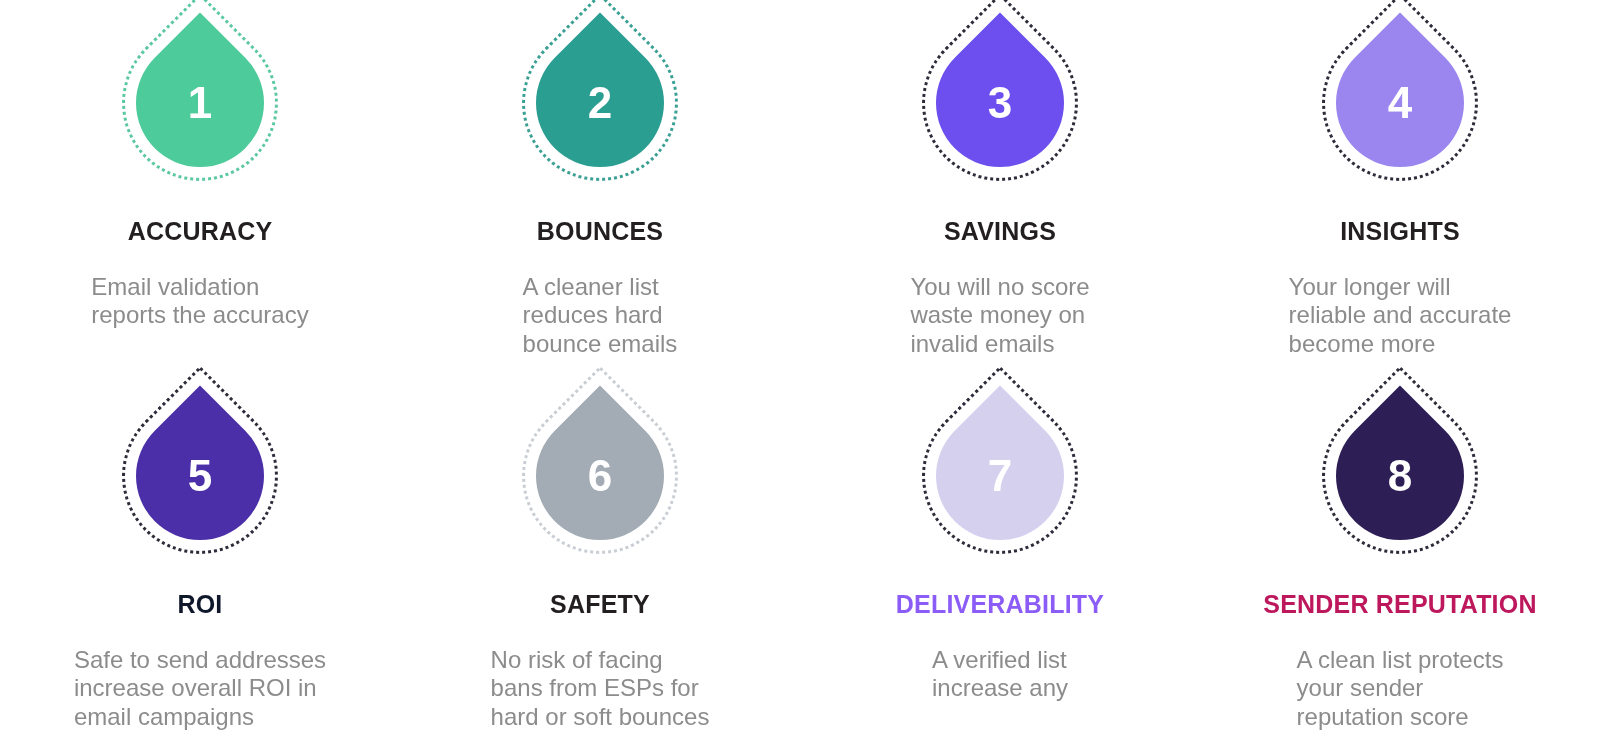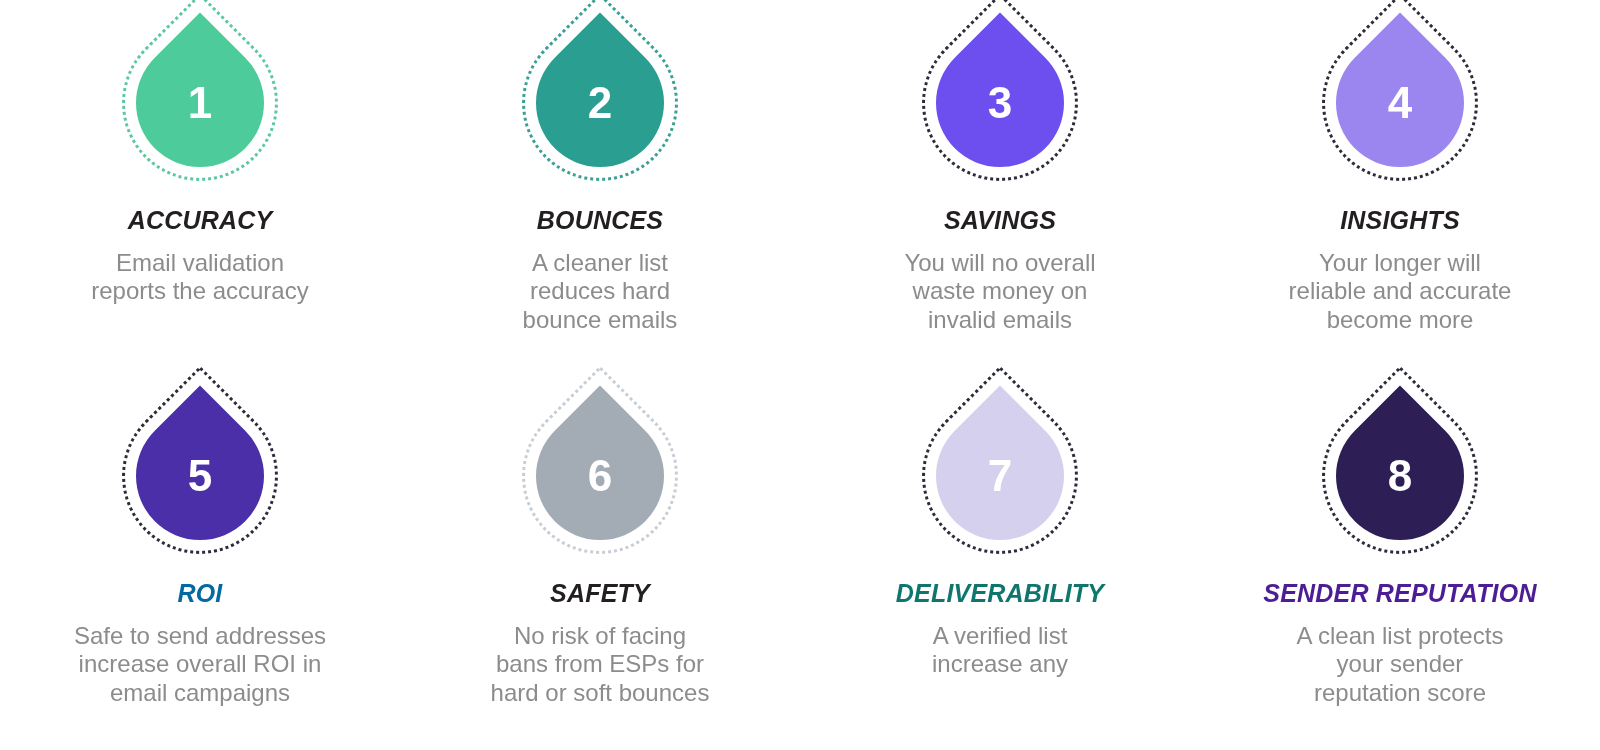--- a/index.html
+++ b/index.html
@@ -93,39 +93,37 @@
     font-weight: bold;
     color: #ffffff;
     line-height: 1;
     letter-spacing: 0px;
     user-select: none;
   }
 
   
 
   .cell-title {
-    margin-top: 19px;
+    margin-top: 30px;
     font-family: "Liberation Sans", sans-serif;
     font-size: 25px;
     font-weight: bold;
     color: #231f20;
     letter-spacing: 0.2px;
     text-align: center;
     white-space: nowrap;
     line-height: 1.1;
-    font-style: italic;
   }
 
   .cell-desc {
-    margin-top: 14px;
+    margin-top: 27px;
     font-family: "Liberation Sans", sans-serif;
     font-size: 24px;
     font-weight: normal;
     color: #8c8c8c;
-    text-align: center;
     line-height: 1.2;
     max-width: 360px;
   }
 
   .cell-desc .line {
     display: block;
     white-space: nowrap;
   }
 
   
@@ -166,21 +164,21 @@
     </div>
 
     <div class="cell">
       <div class="badge-area">
         <span class="badge-ring" style="border-color: rgb(44, 44, 58);"></span>
         <span class="badge-shape" style="background: rgb(108, 79, 238);"></span>
         <span class="badge-number" style="color: rgb(255, 255, 255);">3</span>
       </div>
       <div class="cell-title" style="color: rgb(35, 31, 32);">SAVINGS</div>
       <div class="cell-desc" style="color: rgb(140, 140, 140);">
-        <span class="line">You will no overall</span>
+        <span class="line">You will no score</span>
         <span class="line">waste money on</span>
         <span class="line">invalid emails</span>
       </div>
     </div>
 
     <div class="cell">
       <div class="badge-area">
         <span class="badge-ring" style="border-color: rgb(44, 44, 58);"></span>
         <span class="badge-shape" style="background: rgb(155, 134, 240);"></span>
         <span class="badge-number" style="color: rgb(255, 255, 255);">4</span>
@@ -196,21 +194,21 @@
   </div>
 
   <div class="grid-row row-2">
 
     <div class="cell">
       <div class="badge-area">
         <span class="badge-ring" style="border-color: rgb(44, 44, 58);"></span>
         <span class="badge-shape" style="background: rgb(75, 47, 168);"></span>
         <span class="badge-number" style="color: rgb(255, 255, 255);">5</span>
       </div>
-      <div class="cell-title" style="color: #0369a1;">ROI</div>
+      <div class="cell-title" style="color: #0f172a;">ROI</div>
       <div class="cell-desc" style="color: rgb(140, 140, 140);">
         <span class="line">Safe to send addresses</span>
         <span class="line">increase overall ROI in</span>
         <span class="line">email campaigns</span>
       </div>
     </div>
 
     <div class="cell">
       <div class="badge-area">
         <span class="badge-ring" style="border-color: rgb(201, 206, 212);"></span>
@@ -224,34 +222,34 @@
         <span class="line">hard or soft bounces</span>
       </div>
     </div>
 
     <div class="cell">
       <div class="badge-area">
         <span class="badge-ring" style="border-color: rgb(44, 44, 58);"></span>
         <span class="badge-shape" style="background: rgb(213, 208, 238);"></span>
         <span class="badge-number" style="color: rgb(255, 255, 255);">7</span>
       </div>
-      <div class="cell-title" style="color: #0f766e;">DELIVERABILITY</div>
+      <div class="cell-title" style="color: #8b5cf6;">DELIVERABILITY</div>
       <div class="cell-desc" style="color: rgb(140, 140, 140);">
         <span class="line">A verified list</span>
         <span class="line">increase any</span>
       </div>
     </div>
 
     <div class="cell">
       <div class="badge-area">
         <span class="badge-ring" style="border-color: rgb(44, 44, 58);"></span>
         <span class="badge-shape" style="background: rgb(45, 31, 85);"></span>
         <span class="badge-number" style="color: rgb(255, 255, 255);">8</span>
       </div>
-      <div class="cell-title" style="color: #4c1d95;">SENDER REPUTATION</div>
+      <div class="cell-title" style="color: #be185d;">SENDER REPUTATION</div>
       <div class="cell-desc" style="color: rgb(140, 140, 140);">
         <span class="line">A clean list protects</span>
         <span class="line">your sender</span>
         <span class="line">reputation score</span>
       </div>
     </div>
 
   </div>
 
 </div>

